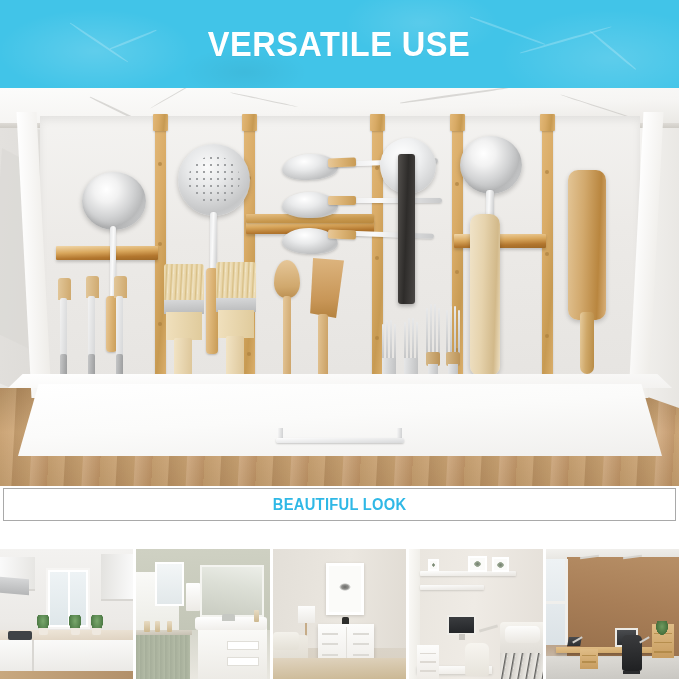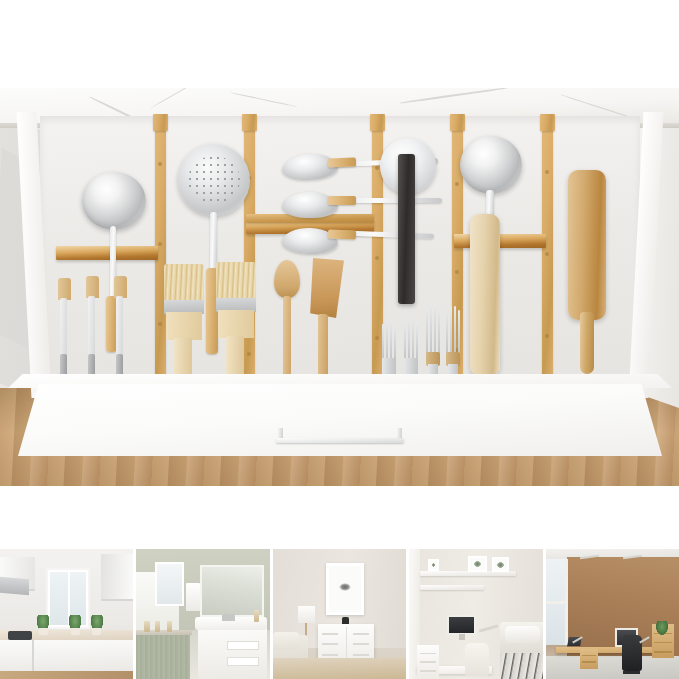--- a/index.html
+++ b/index.html
@@ -339,20 +339,29 @@
       background:radial-gradient(ellipse at 50% 40%,#6f9a5f,#46703c 68%,transparent 72%); }
   .ph-office .laptop { position:absolute; left:17%; bottom:25%; width:10%; height:7%;
       background:linear-gradient(178deg,#4a4c4f,#2d2f31); transform:skewX(-10deg); }
   .ph-office .deskl { position:absolute; height:2px; background:#cfcdc8; transform:rotate(-30deg); }
 </style>
 </head>
 <body>
 
 <div id="page">
 
+  <div class="header-band">
+    <div class="marble-wash"></div>
+    <div class="vein" style="left:70px;  top:22px; width:70px;  height:2px; transform:rotate(34deg);"></div>
+    <div class="vein" style="left:110px; top:48px; width:50px;  height:1.5px; transform:rotate(-22deg);"></div>
+    <div class="vein" style="left:470px; top:16px; width:80px;  height:1.5px; transform:rotate(20deg);"></div>
+    <div class="vein" style="left:520px; top:52px; width:95px;  height:2px; transform:rotate(-16deg);"></div>
+    <div class="vein" style="left:590px; top:30px; width:60px;  height:1.5px; transform:rotate(40deg);"></div>
+    <div class="header-title">VERSATILE USE</div>
+  </div>
 
   <div class="hero">
 
     <div class="room-bg"></div>
     <div class="wall-wedge"></div>
     <div class="wall-wedge2"></div>
     <div class="floor"></div>
     <div class="right-cab"></div>
     <div class="right-cab-edge"></div>
 
@@ -536,20 +545,23 @@
     <div class="drawer-lip"></div>
     <div class="drawer-front"></div>
     <div class="drawer-pull">
       <span class="post" style="left:2px;"></span>
       <span class="post" style="right:2px;"></span>
       <span class="bar"></span>
     </div>
 
   </div>
 
+  <div class="look-banner">
+    <span class="txt">BEAUTIFUL LOOK</span>
+  </div>
 
 
   <div class="photo-strip">
 
     <div class="photo ph-kitchen">
       <div class="upper-l"></div>
       <div class="hood"></div>
       <div class="upper-r"></div>
       <div class="win"></div>
       <div class="counter-k"></div>

